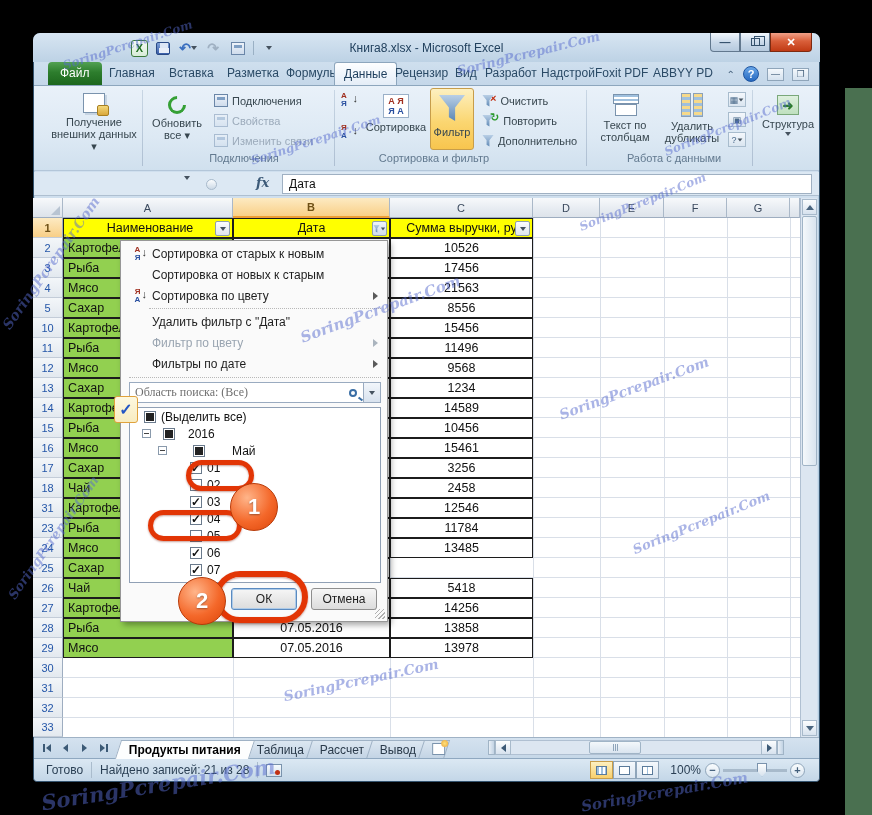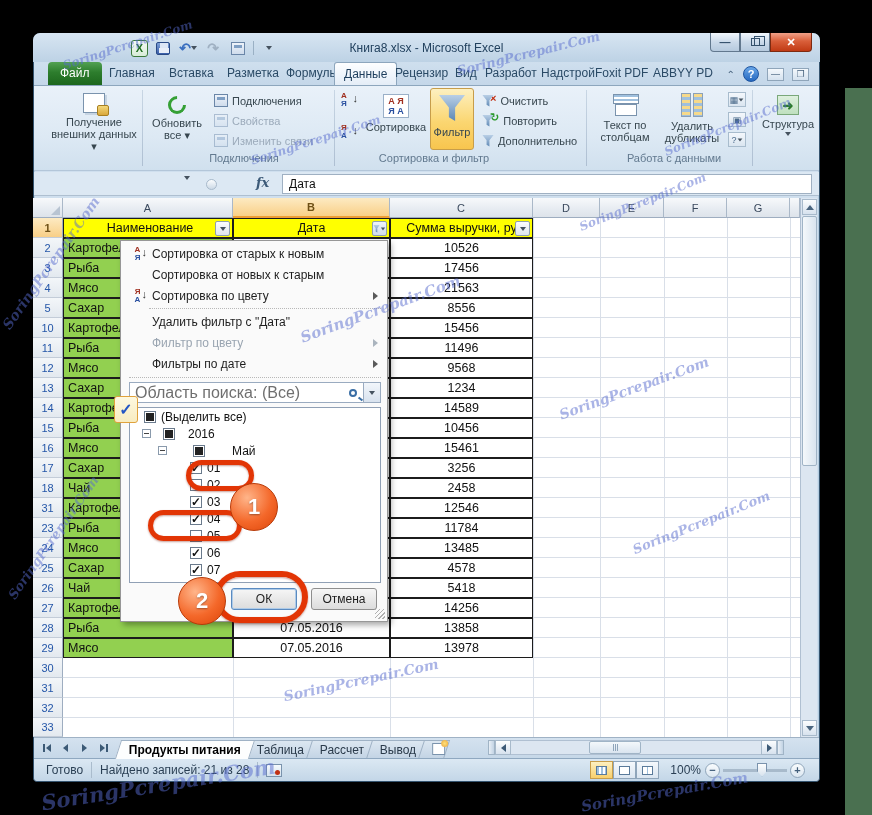--- a/index.html
+++ b/index.html
@@ -171,21 +171,21 @@
   
   .dd { position:absolute; left:120px; top:240px; width:268px; height:382px; background:#fafafa; border:1px solid #979797;
         box-shadow:3px 3px 6px rgba(0,0,0,.35); z-index:50; font-size:12px; color:#1e1e1e; }
   .dd-item { position:absolute; left:1px; width:264px; height:21px; display:flex; align-items:center; padding-left:30px; position:absolute; }
   .dd-item.dis { color:#9aa5b1; }
   .dd-ico { position:absolute; left:5px; width:20px; text-align:center; }
   .dd-arrow { position:absolute; right:8px; width:0; height:0; border-top:4px solid transparent; border-bottom:4px solid transparent; border-left:5px solid #5a5a5a; }
   .dd-item.dis .dd-arrow { border-left-color:#aab4be; }
   .dd-sep { position:absolute; left:28px; width:232px; height:1px; border-top:1px dotted #b8b8b8; }
   .dd-search { position:absolute; left:8px; top:141px; width:252px; height:21px; background:#fff; border:1px solid #9aabc0; display:flex; align-items:center; }
-  .dd-search .ph { flex:1; padding-left:5px; color:#6f6f6f; font-size:16px; }
+  .dd-search .ph { flex:1; padding-left:5px; color:#6f6f6f; font-size:12px;font-family:Liberation Serif, serif; }
   .mag { width:8px; height:8px; border:2px solid #3a6ea5; border-radius:50%; position:relative; margin-right:6px; }
   .mag:after { content:""; position:absolute; left:7px; top:7px; width:5px; height:2px; background:#3a6ea5; transform:rotate(40deg); }
   .combo-btn { width:17px; height:19px; border-left:1px solid #9aabc0; background:linear-gradient(#f2f6fb,#d8e2ee); display:flex; align-items:center; justify-content:center; }
   .dd-tree { position:absolute; left:8px; top:166px; width:252px; height:176px; background:#fff; border:1px solid #90a0b5; overflow:hidden; }
   .titem { height:17px; display:flex; align-items:center; font-size:12px; color:#111; }
   .expander { width:9px; height:9px; border:1px solid #8a9aac; background:#fff; position:relative; margin-right:4px; flex:none; }
   .expander:after { content:""; position:absolute; left:1px; top:3px; width:5px; height:1px; background:#444; }
   .cb { width:12px; height:12px; border:1px solid #6a7a8c; background:#fff; margin-right:5px; position:relative; flex:none; }
   .cb.full:after { content:""; position:absolute; left:1px; top:1px; width:8px; height:8px; background:#222; }
   .cb.check:after { content:"✓"; position:absolute; left:0px; top:-2px; font-size:12px; font-weight:bold; color:#111; }
@@ -512,21 +512,20 @@
       <div class="tc c">11784</div>
     </div>
   <div class="trow" style="top:538px;">
       <div class="tc a">Мясо</div>
       <div class="tc b"></div>
       <div class="tc c">13485</div>
     </div>
   <div class="trow" style="top:558px;">
       <div class="tc a">Сахар</div>
       <div class="tc b"></div>
-      <div class="tc c">4578</div>
     </div>
   <div class="trow" style="top:578px;">
       <div class="tc a">Чай</div>
       <div class="tc b"></div>
       <div class="tc c">5418</div>
     </div>
   <div class="trow" style="top:598px;">
       <div class="tc a">Картофель</div>
       <div class="tc b"></div>
       <div class="tc c">14256</div>

